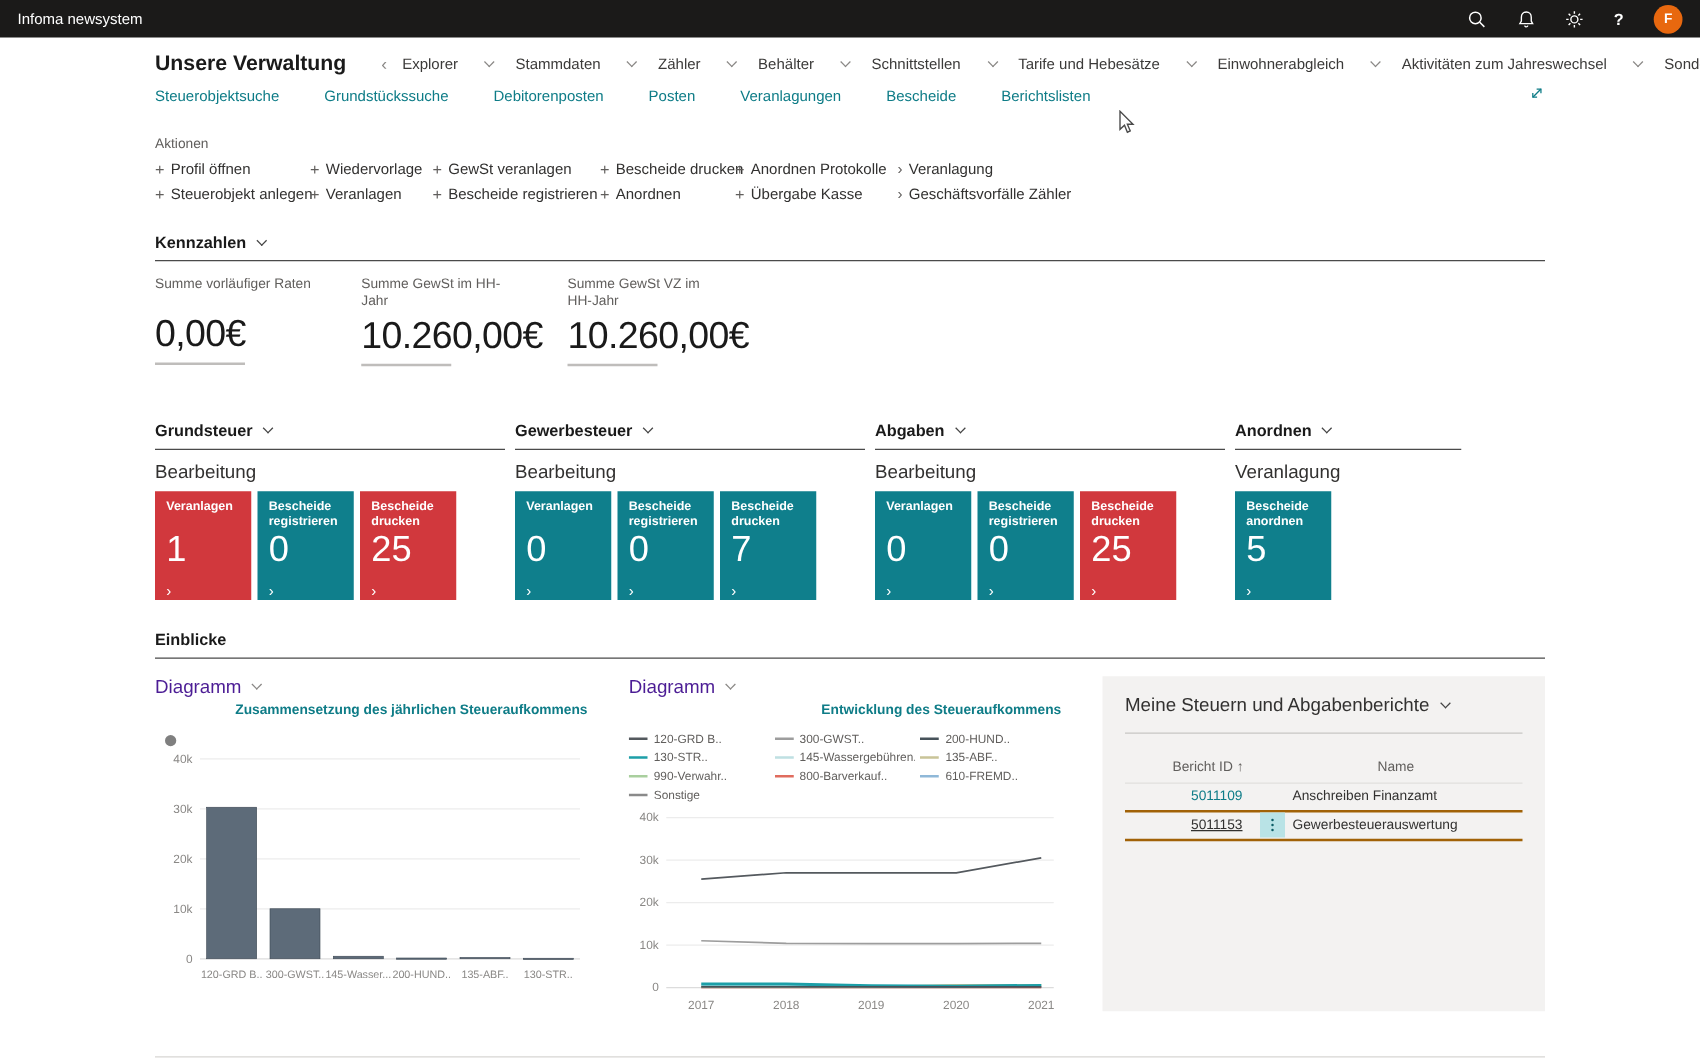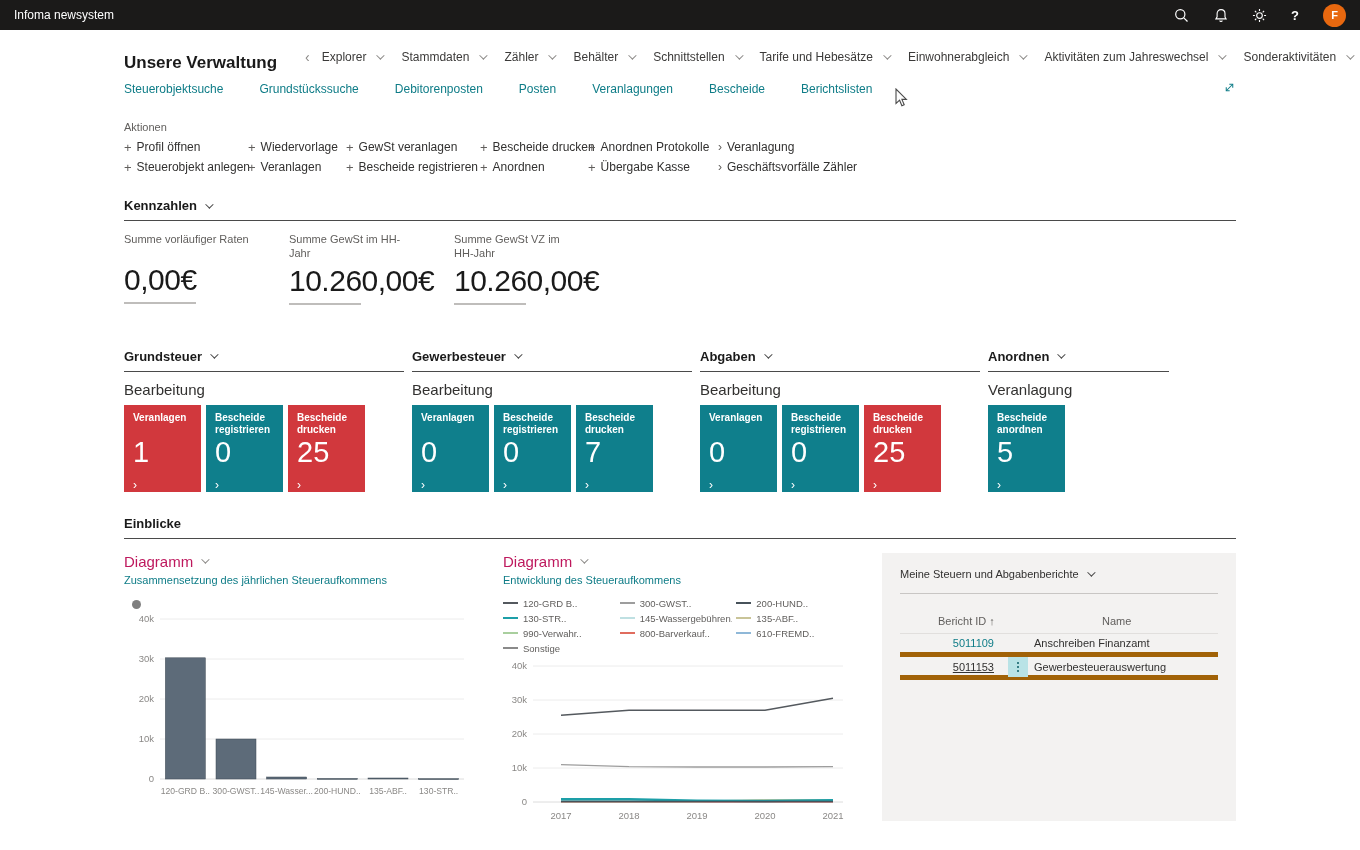--- a/index.html
+++ b/index.html
@@ -11,25 +11,25 @@
   .topbar-title { font-size:12px; color:#fff; }
   .topbar-right { margin-left:auto; display:flex; align-items:center; gap:24px; }
   .tb-icon { width:15px; height:15px; display:inline-flex; align-items:center; justify-content:center; cursor:pointer; }
   .tb-help { font-size:13px; font-weight:700; color:#fff; cursor:pointer; }
   .avatar { width:23px; height:23px; border-radius:50%; display:flex; align-items:center; justify-content:center; font-size:11px; font-weight:700; color:#fff; cursor:pointer; }
 
   .content { padding:0 124px; }
 
   
   .nav-row1 { margin-top:11px; display:flex; align-items:center; }
-  .home-title { font-size:17px; font-weight:600; color:#1a1a1a; white-space:nowrap;margin-top:12px; }
+  .home-title { font-size:17px; font-weight:600; color:#1a1a1a; white-space:nowrap; }
   .v-div { width:1px; height:20px; background:#c8c6c4; margin:0 14px; }
   .nav-scroll { color:#8a8886; font-size:14px; line-height:1; margin-right:12px; cursor:pointer; }
   .nav-items { display:flex; align-items:center; gap:19px; flex:1; }
-  .nav-item { display:flex; align-items:center; gap:10px; font-size:12px; color:#3b3a39; white-space:nowrap; cursor:pointer; }
+  .nav-item { display:flex; align-items:center; gap:21px; font-size:12px; color:#3b3a39; white-space:nowrap; cursor:pointer; }
   .chev { width:6px; height:6px; border-right:1px solid #8a8886; border-bottom:1px solid #8a8886; transform:rotate(45deg) translateY(-2px); display:inline-block; }
   .chev.dark { border-color:#444; }
 
   .nav-row2 { margin-top:9px; display:flex; align-items:center; gap:36px; position:relative; }
   .nav-link { font-size:12px; color:#0e7c87; cursor:pointer; white-space:nowrap; }
   .expand-icon { position:absolute; right:0; top:-2px; cursor:pointer; }
 
   
   .actions { margin-top:25px; }
   .actions-label { font-size:11px; color:#605e5c; }
@@ -62,36 +62,36 @@
   .tile[data-color="red"]  { background:#d1383d; }
   .tile-label { font-size:10px; font-weight:700; line-height:1.25; min-height:26px; }
   .tile-value { font-size:29px; font-weight:300; line-height:1; margin-top:auto; }
   .tile-bar { height:1px; background:#fff; width:59px; margin:7px 0 5px; }
   .tile[data-color="red"] .tile-bar { height:5px; }
   .tile-chevron { font-size:12px; line-height:1; color:#fff; }
 
   
   .charts-row { margin-top:14px; display:flex; }
   .chart-box { width:346px; margin-right:33px; }
-  .chart-title { display:flex; align-items:center; gap:8px; font-size:15px; color:#be185d; cursor:pointer; }
-  .chart-subtitle { font-size:11px; font-weight:400; color:#0e7c87; margin-top:4px; cursor:pointer; }
+  .chart-title { display:flex; align-items:center; gap:8px; font-size:15px; color:#4c1d95; cursor:pointer; }
+  .chart-subtitle { font-size:11px; font-weight:700; color:#0e7c87; margin-top:4px; cursor:pointer;text-align:right; }
   .dot-legend { margin:14px 0 0 8px; width:9px; height:9px; border-radius:50%; background:#7f7f7f; }
   .line-legend { margin-top:12px; display:grid; grid-template-columns:repeat(3,1fr); gap:4px 4px; }
   .legend-item { display:flex; align-items:center; gap:5px; font-size:9.5px; color:#605e5c; white-space:nowrap; overflow:hidden; }
   .legend-dash { width:15px; height:2px; flex:none; display:inline-block; }
   svg text { font-family:"Liberation Sans", sans-serif; }
 
   
   .report-panel { width:354px; height:268px; background:#f3f2f1; padding:15px 18px; }
-  .report-title { display:flex; align-items:center; gap:8px; font-size:11px; color:#323130; cursor:pointer; }
+  .report-title { display:flex; align-items:center; gap:8px; font-size:15px; color:#323130; cursor:pointer; }
   .report-rule { border-top:1px solid #c8c6c4; margin-top:13px; }
   .report-table { margin-top:16px; font-size:11px; }
   .r-head { display:grid; grid-template-columns:108px 26px 1fr; padding:5px 0 6px; color:#605e5c; border-bottom:1px solid #e1dfdd;gap:34px; }
   .r-head .c1 { padding-left:38px; }
-  .r-row { display:grid; grid-template-columns:108px 26px 1fr; align-items:center; height:23px; border-bottom:5px solid #a16207; color:#323130; }
+  .r-row { display:grid; grid-template-columns:108px 26px 1fr; align-items:center; height:23px; border-bottom:2px solid #a16207; color:#323130; }
   .r-id { text-align:right; padding-right:14px; cursor:pointer; }
   .r-id.link { color:#0e7c87; }
   .r-id.selected { color:#323130; text-decoration:underline; }
   .dots-btn { width:20px; height:20px; background:#b9e3e6; display:flex; flex-direction:column; align-items:center; justify-content:center; gap:2px; cursor:pointer; }
   .dots-btn i { width:2px; height:2px; border-radius:50%; background:#0b5d66; display:block; }
 
   
   .footer-rule { border-top:1px solid #d8d6d4; margin-top:26px; }
   .footer-link { display:inline-block; margin-top:9px; font-size:12px; color:#0e7c87; cursor:pointer; }
 

